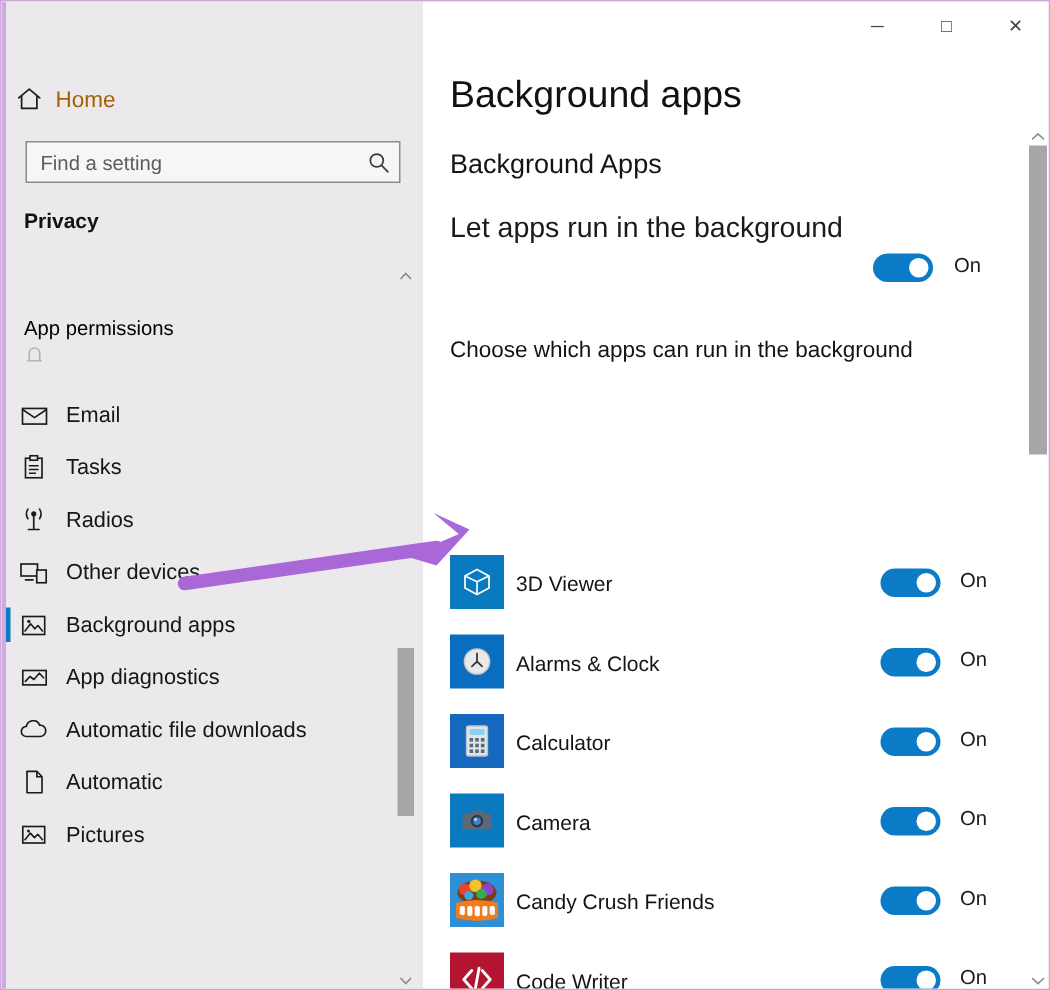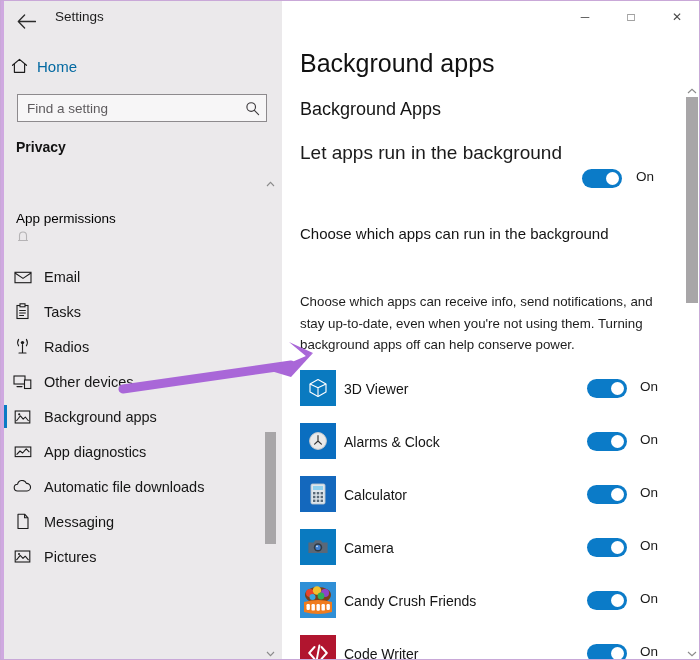--- a/index.html
+++ b/index.html
@@ -65,21 +65,21 @@
     display: flex; align-items: center;
     cursor: pointer;
   }
   .home-icon {
     width: 36px;
     display: flex; justify-content: center; align-items: center;
     color: #1c1c1c;
   }
   .home-label {
     font-size: 15px;
-    color: #0369a1;
+    color: #a16207;
   }
 
   .search-wrap {
     position: absolute;
     left: 16px; top: 93px;
     width: 250px; height: 28px;
     background: #f7f6f7;
     border: 1px solid #8d8a8d;
     display: flex; align-items: center;
   }
@@ -334,28 +334,20 @@
   }
 </style>
 </head>
 <body>
 
 <div id="app">
 
   <div class="sidebar">
     <div class="sidebar-edge"></div>
 
-    <div class="titlebar-left">
-      <div class="back-arrow">
-        <svg width="19" height="15" viewBox="0 0 19 15">
-          <path d="M7.6 1 L1.3 7.5 L7.6 14 M1.5 7.5 L18.5 7.5" stroke="#2b2b2b" stroke-width="1.3" fill="none" stroke-linecap="round" stroke-linejoin="round"></path>
-        </svg>
-      </div>
-      <div class="settings-word">Settings</div>
-    </div>
 
     <div class="home-row">
       <span class="home-icon">
         <svg width="17" height="16" viewBox="0 0 17 16">
           <path d="M1.5 7.3 L8.5 1.4 L15.5 7.3 M3.4 6.1 L3.4 14.3 L13.6 14.3 L13.6 6.1" stroke="#1c1c1c" stroke-width="1.15" fill="none" stroke-linecap="round" stroke-linejoin="round"></path>
         </svg>
       </span>
       <span class="home-label">Home</span>
     </div>
 
@@ -465,21 +457,21 @@
       </div>
 
       <div class="nav-item">
 
         <span class="nav-ico">
           <svg width="14" height="17" viewBox="0 0 14 17">
             <path d="M2 1.2 L8.6 1.2 L12 4.8 L12 15.5 L2 15.5 Z" stroke="#1b1b1b" stroke-width="1.1" fill="none" stroke-linejoin="round"></path>
             <path d="M8.6 1.2 L8.6 4.8 L12 4.8" stroke="#1b1b1b" stroke-width="1.1" fill="none"></path>
           </svg>
         </span>
-        <span class="nav-label">Messaging</span>
+        <span class="nav-label">Automatic</span>
       </div>
 
       <div class="nav-item">
 
         <span class="nav-ico">
           <svg width="17" height="15" viewBox="0 0 17 15">
             <rect x="1.2" y="2" width="14.6" height="11" stroke="#1b1b1b" stroke-width="1.1" fill="none"></rect>
             <path d="M2.4 11.2 L6.2 6.4 L9 9.4 L11.2 7.2 L14.6 11.2" stroke="#1b1b1b" stroke-width="1.05" fill="none" stroke-linejoin="round"></path>
             <circle cx="5" cy="5" r="1" fill="#1b1b1b"></circle>
           </svg>
@@ -517,21 +509,20 @@
 
     <div class="toggle master-toggle" style="left:300px;top:168px;position:absolute;">
       <span class="tg-track">
         <span class="tg-knob"></span>
       </span>
       <span class="tg-label">On</span>
     </div>
     <style>.master-toggle{left:300px;top:168px;}</style>
 
     <div class="choose-head">Choose which apps can run in the background</div>
-    <div class="choose-desc">Choose which apps can receive info, send notifications, and stay up-to-date, even when you're not using them. Turning background apps off can help conserve power.</div>
 
     <div class="applist">
 
       <div class="app-row">
         <span class="app-tile" style="background:#0a7ac0;">
           <svg width="22" height="22" viewBox="0 0 22 22">
             <path d="M11 2.6 L19 7 L19 15 L11 19.4 L3 15 L3 7 Z" stroke="#ffffff" stroke-width="1.15" fill="none" stroke-linejoin="round"></path>
             <path d="M11 10.8 L19 7 M11 10.8 L3 7 M11 10.8 L11 19.4" stroke="#ffffff" stroke-width="1.1" fill="none"></path>
           </svg>
         </span>

